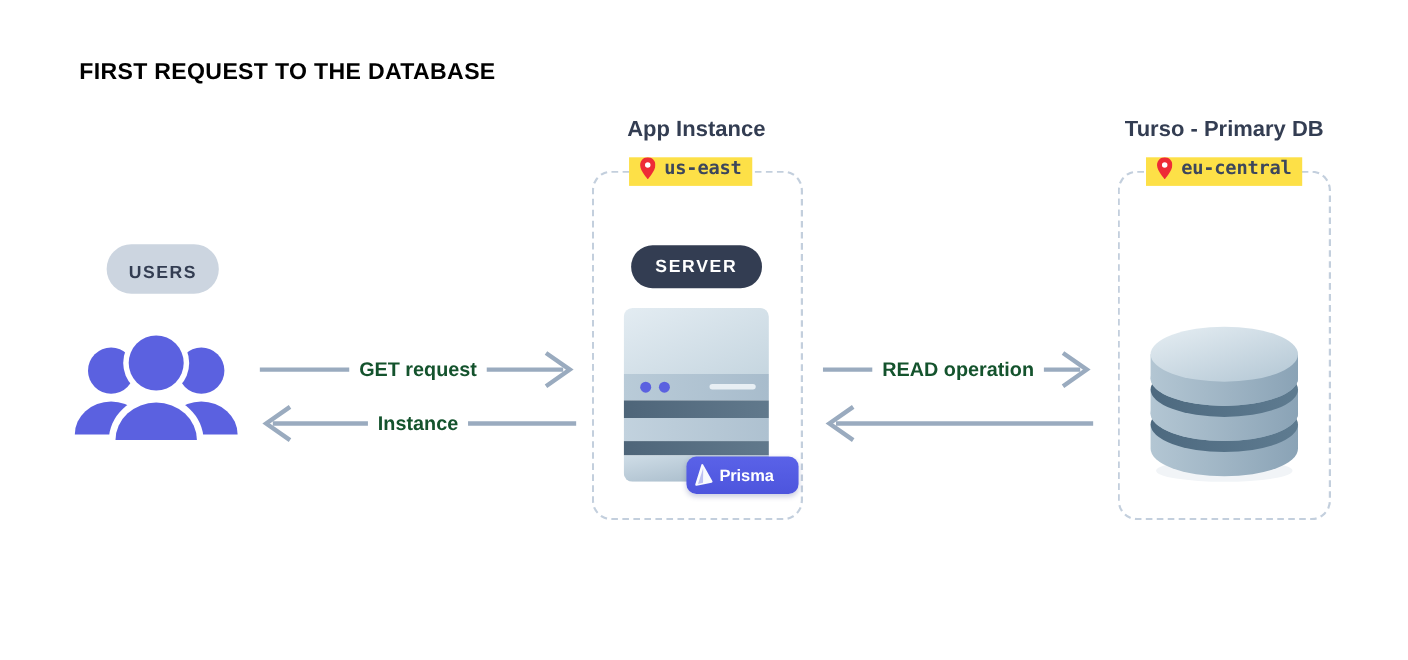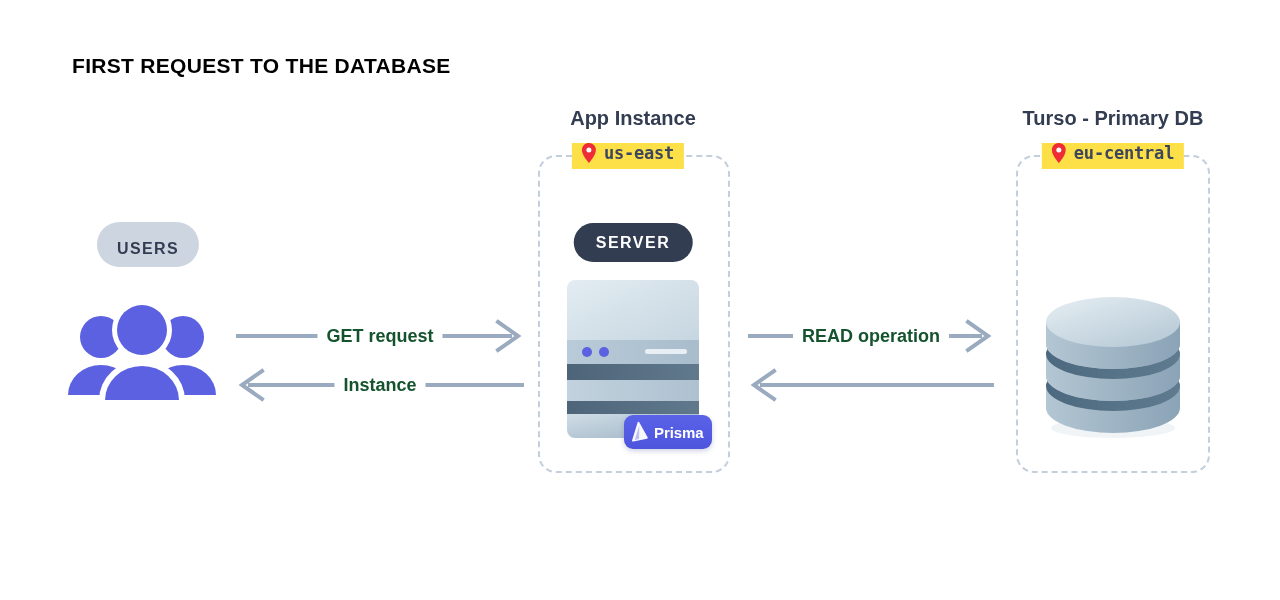--- a/index.html
+++ b/index.html
@@ -127,21 +127,21 @@
     width: 132px;
     height: 158px;
     z-index: 2;
   }
 
   
   #prisma-badge {
     position: absolute;
     left: 624px;
     top: 415px;
-    width: 88px;
+    width: 102px;
     height: 34px;
     background: linear-gradient(180deg, #5a62e8 0%, #4d55dd 100%);
     border-radius: 9px;
     display: flex;
     align-items: center;
     gap: 5px;
     padding-left: 6px;
     box-sizing: border-box;
     z-index: 5;
     box-shadow: 0 2px 5px rgba(60,70,140,0.25);

